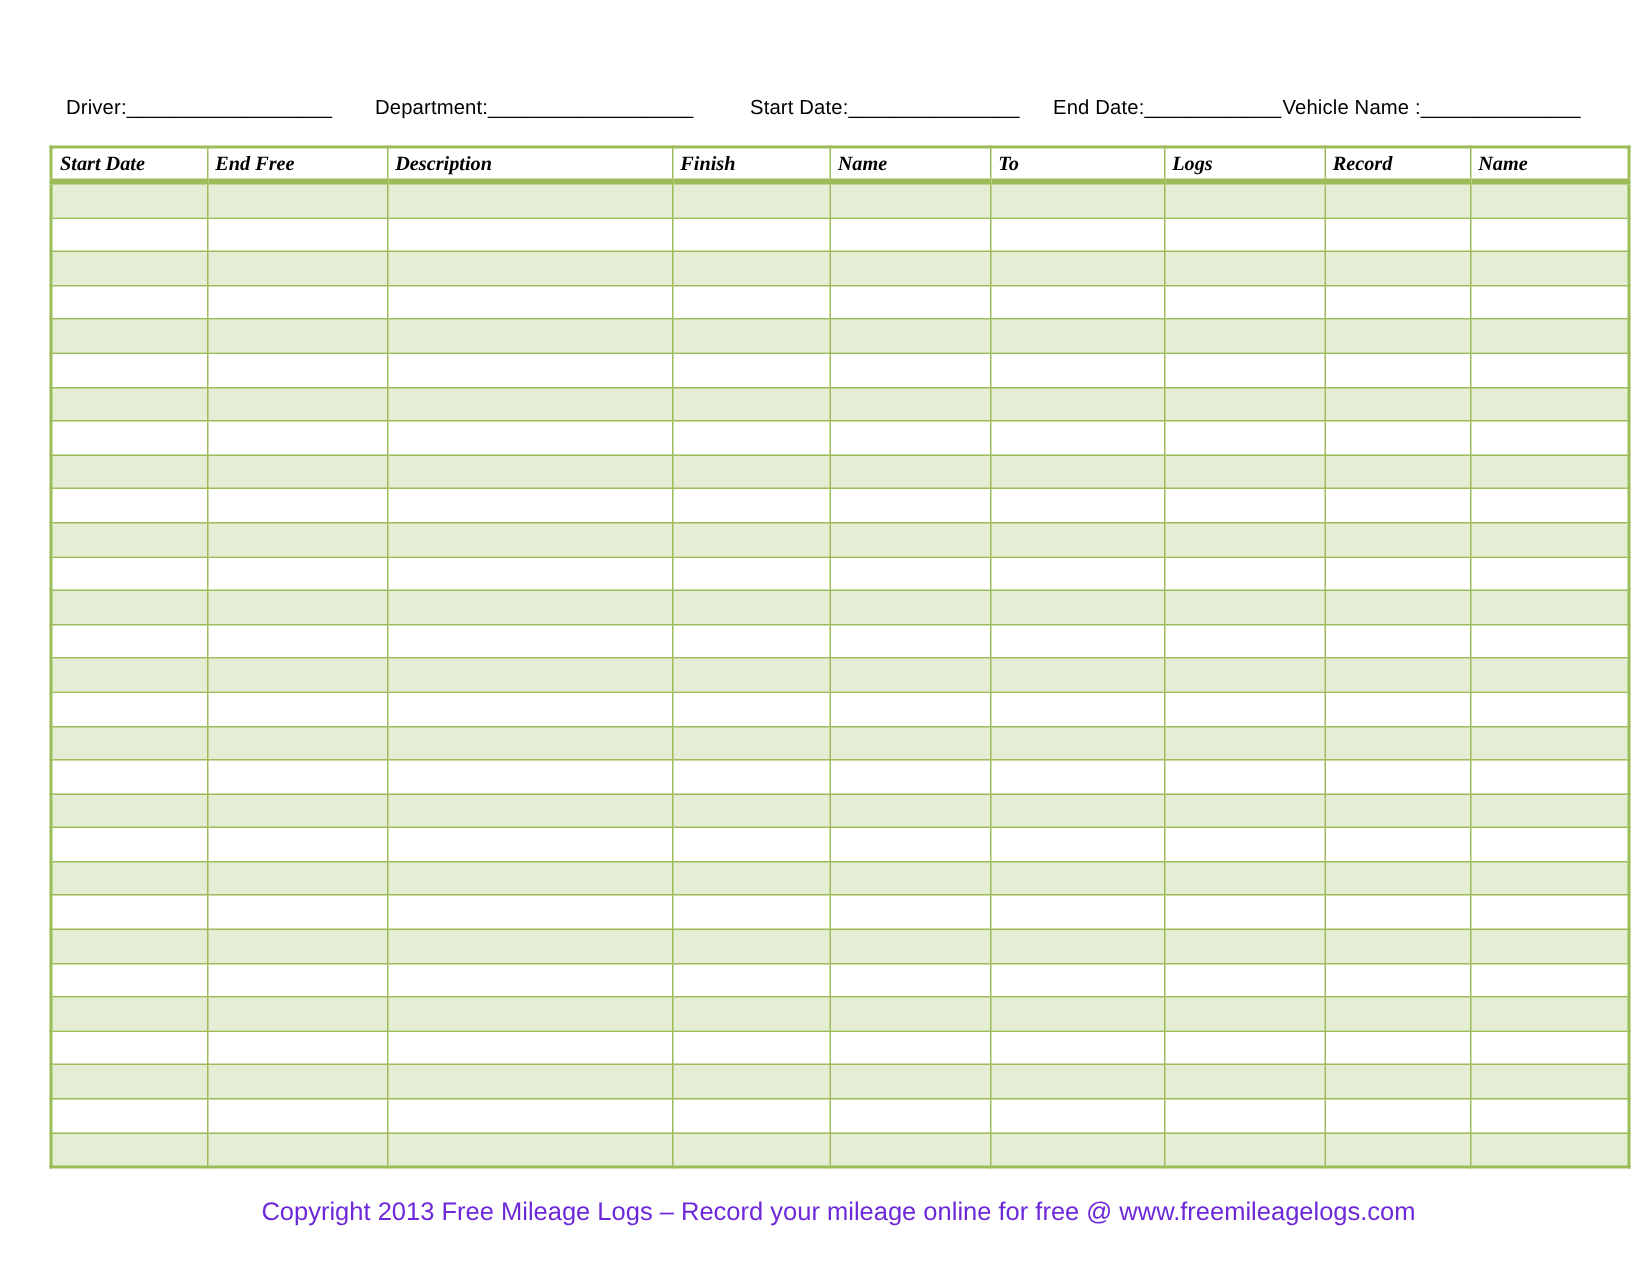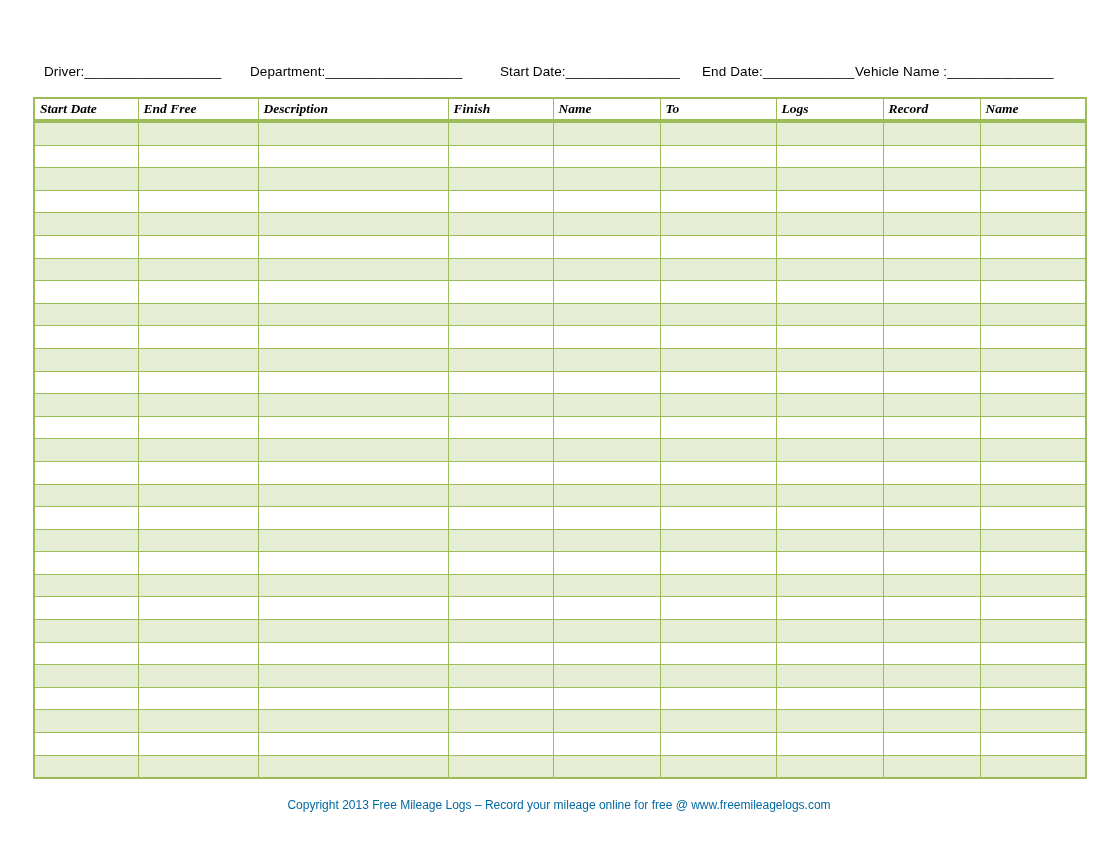--- a/index.html
+++ b/index.html
@@ -58,22 +58,22 @@
   }
   table.log tbody tr:nth-child(odd) td { background: #e5edd5; }
   table.log tbody tr:nth-child(even) td { background: #ffffff; }
 
   .footer {
     position: absolute;
     top: 798px;
     left: 33px;
     width: 1052px;
     text-align: center;
-    font-size: 12px;
-    color: #0369a1;
+    font-size: 17px;
+    color: #6d28d9;
     white-space: nowrap;
   }
 </style>
 </head>
 <body>
 
 <div class="page">
 
   <div class="topform">
     <span class="field field-driver">Driver:__________________</span>

